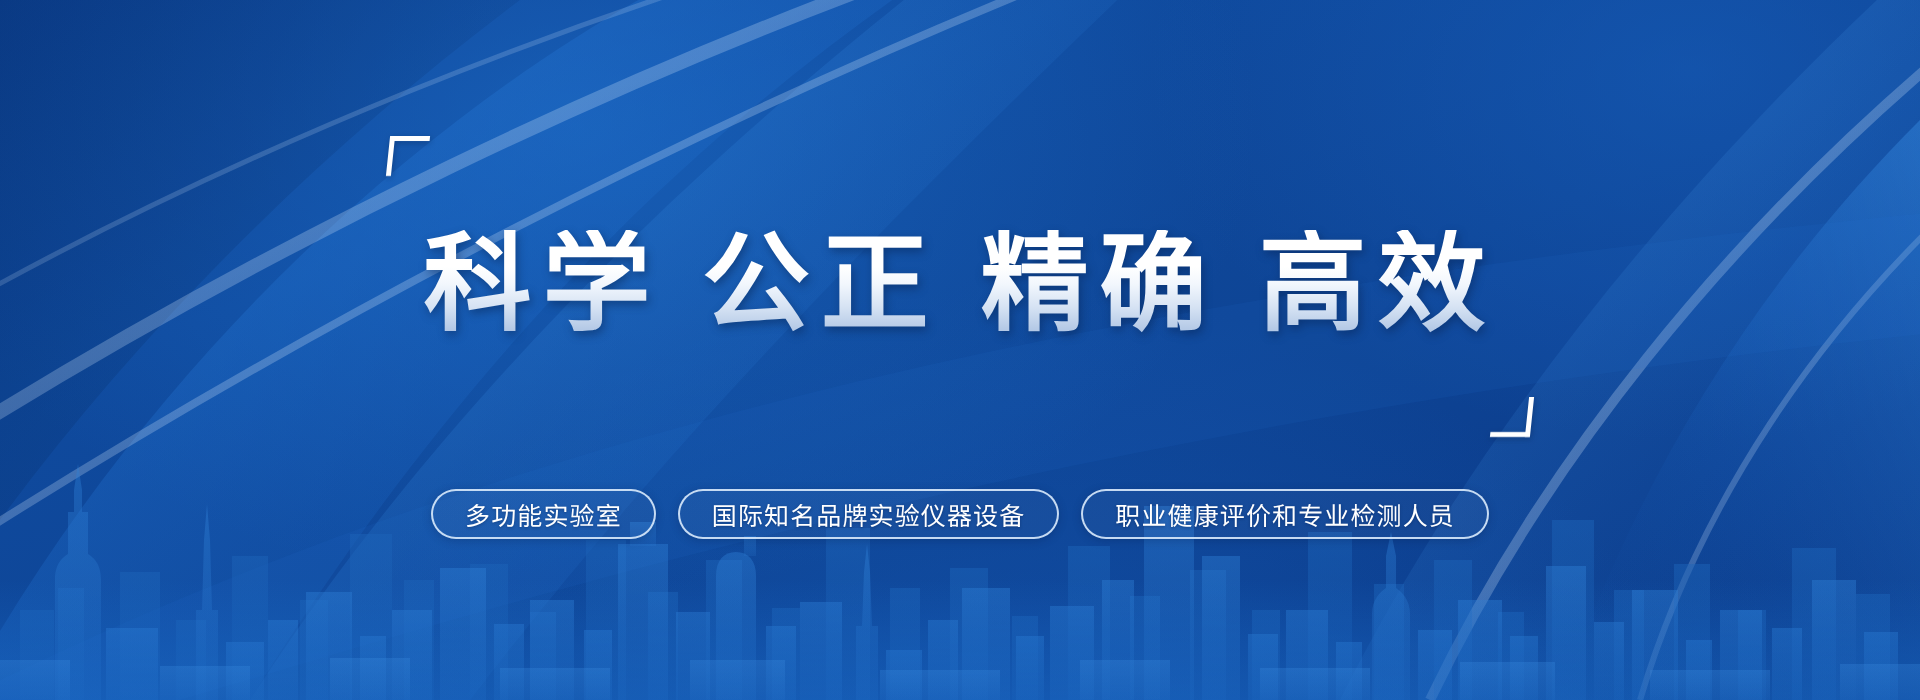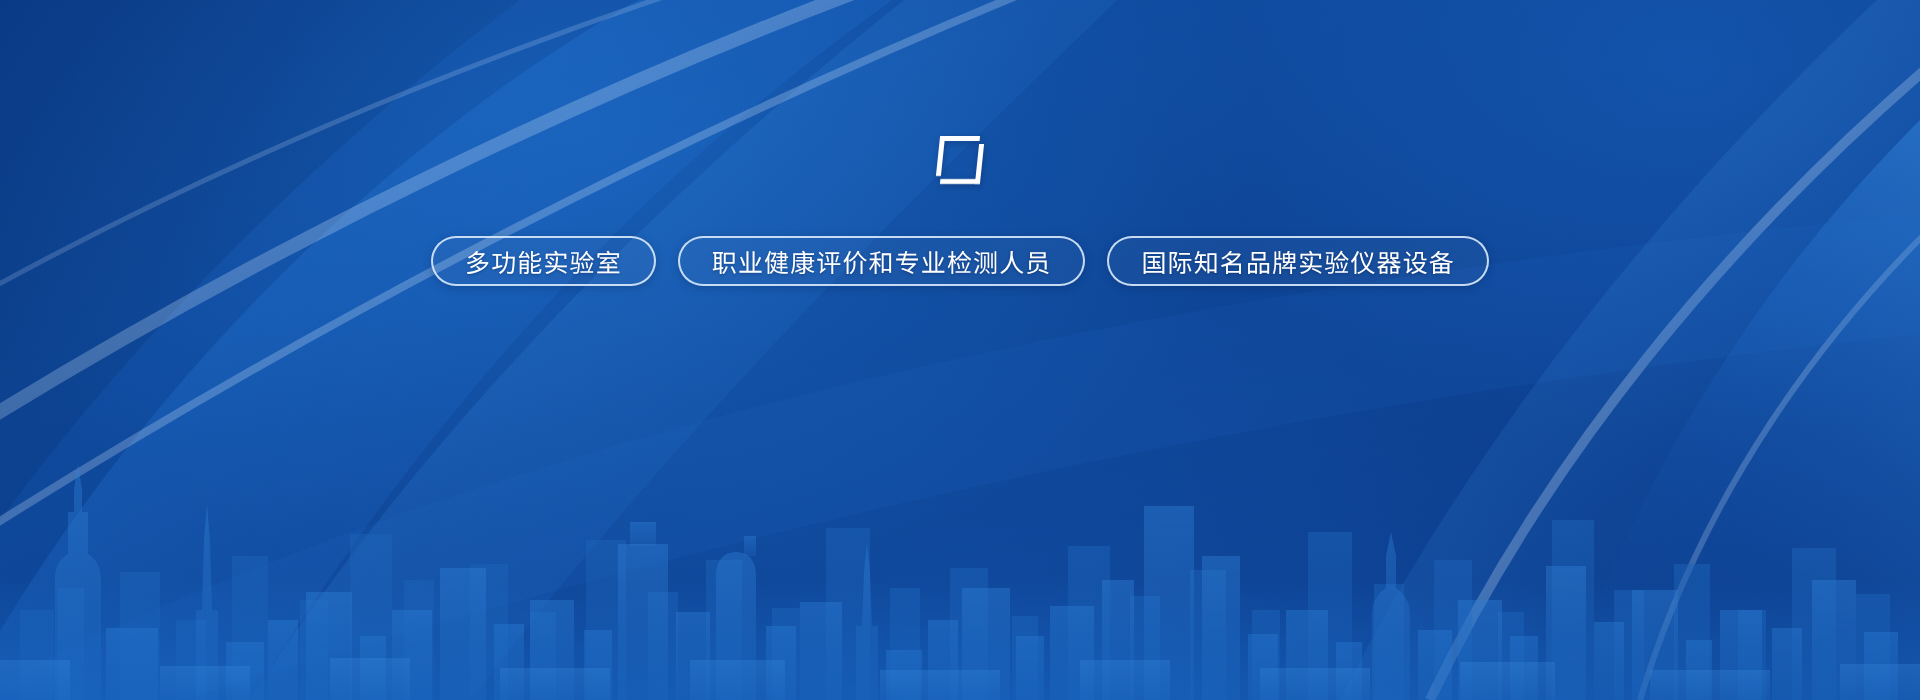--- a/index.html
+++ b/index.html
@@ -326,24 +326,25 @@
       <rect x="1840" y="204" width="80" height="36"></rect>
     </g>
   </svg>
 
   <div class="ground-glow"></div>
 
   <div class="content">
 
     <div class="headline-wrap">
       <span class="bracket open"></span>
+      <h1 class="headline">科学 公正 精确 高效</h1>
       <span class="bracket close"></span>
     </div>
 
 
     <div class="pill-row">
       <span class="pill">多功能实验室</span>
+      <span class="pill">国际知名品牌实验仪器设备</span>
       <span class="pill">职业健康评价和专业检测人员</span>
-      <span class="pill">国际知名品牌实验仪器设备</span>
     </div>
 
   </div>
 </div>
 
 </body></html>

